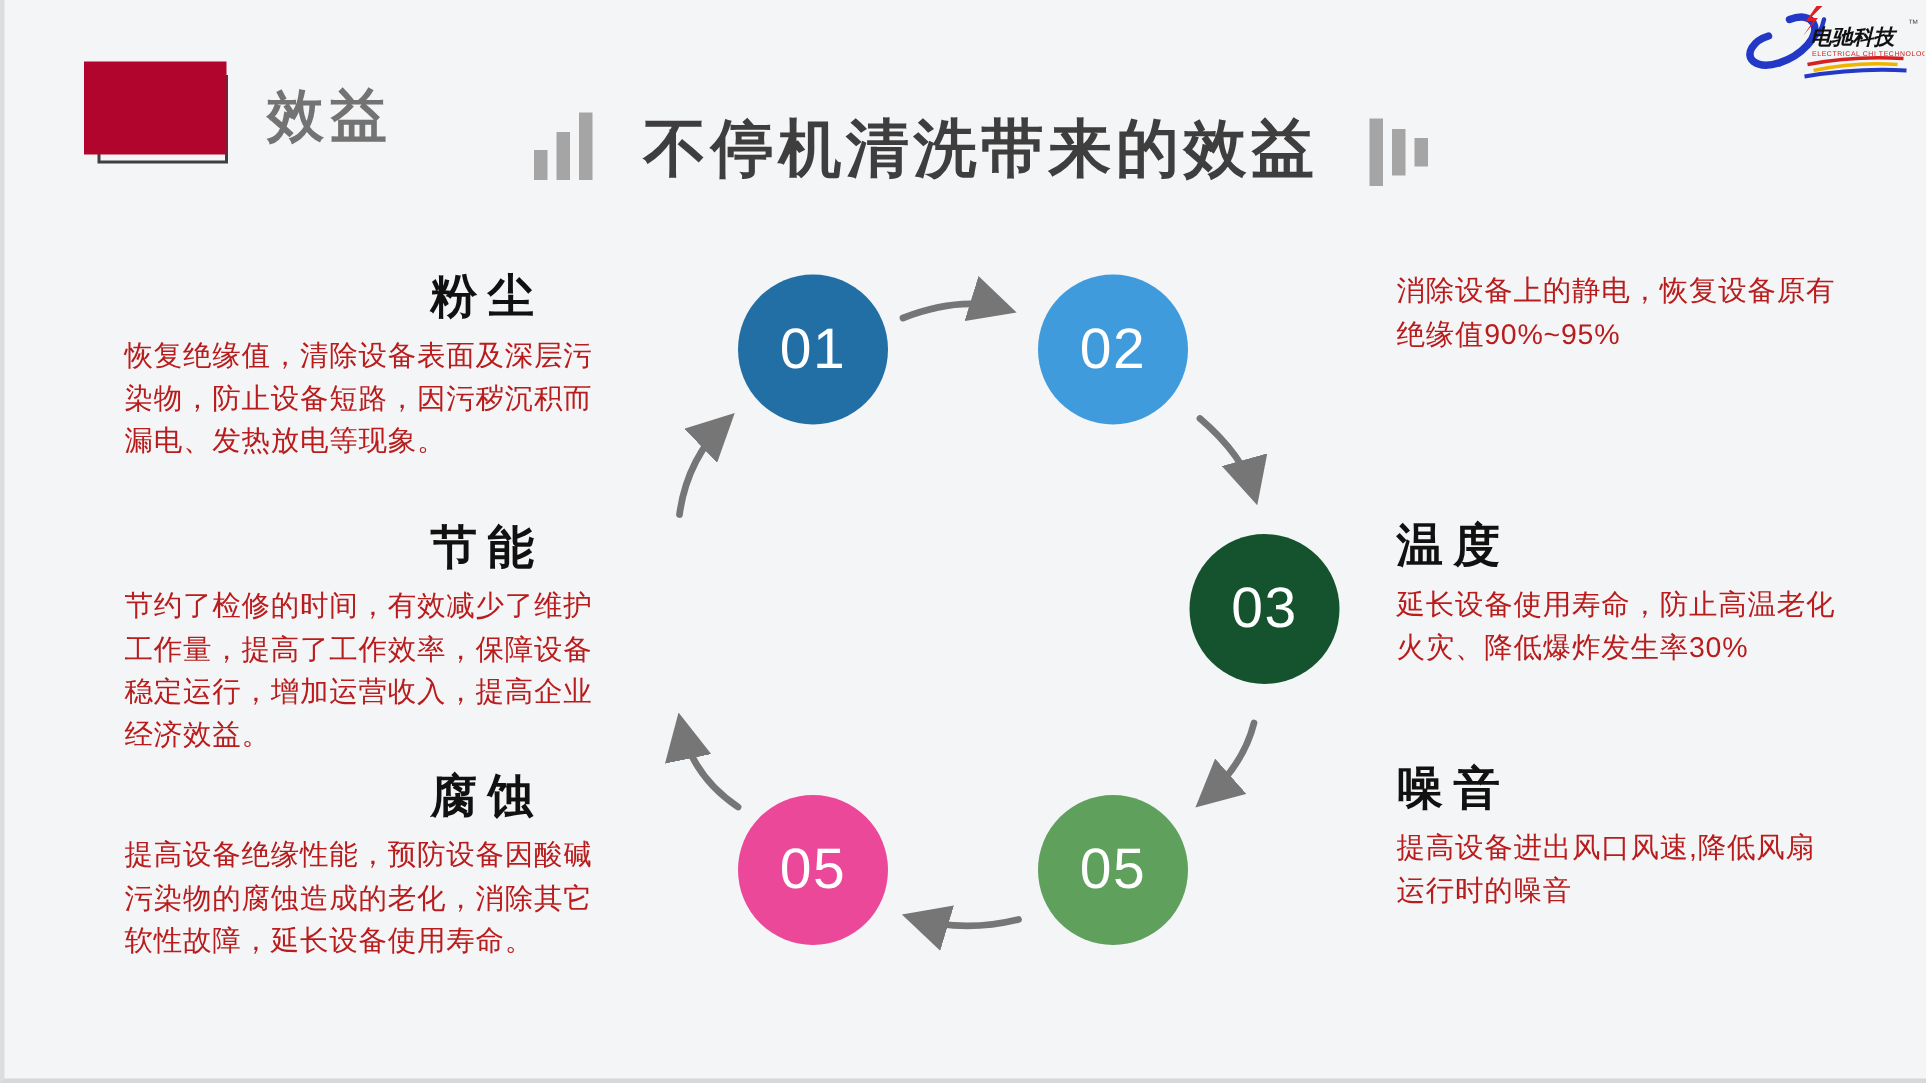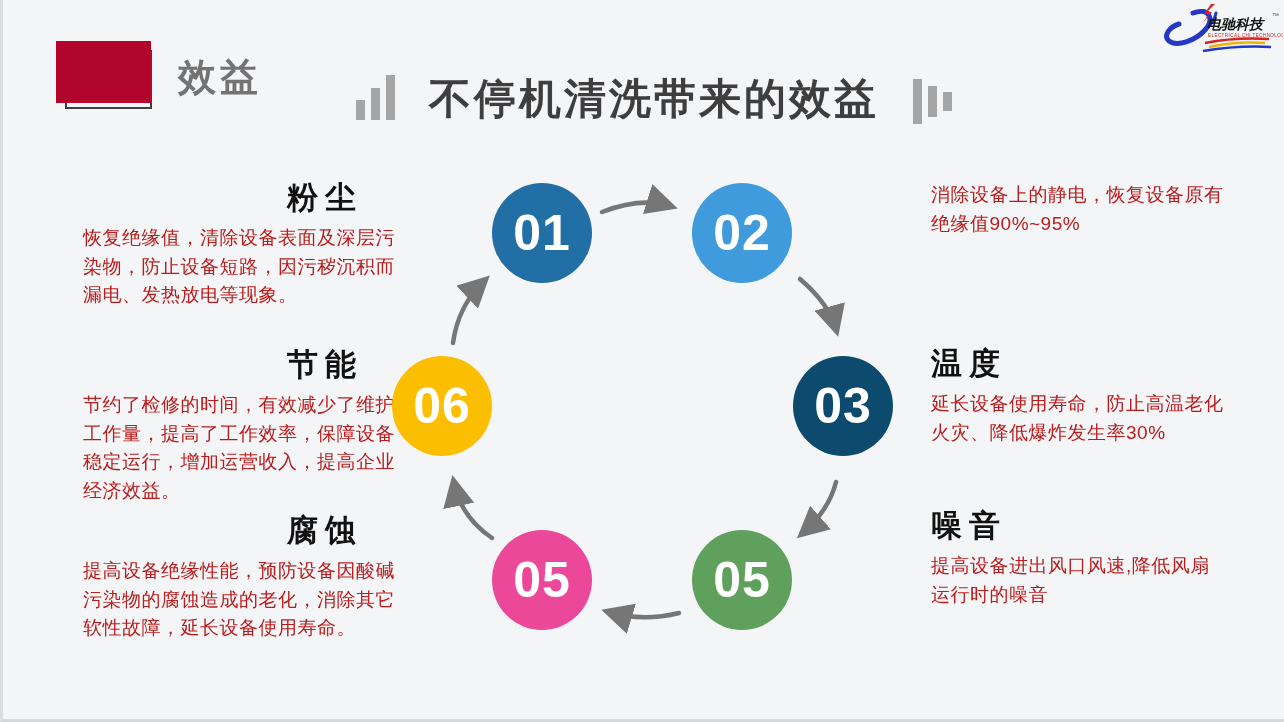--- a/index.html
+++ b/index.html
@@ -59,21 +59,21 @@
   .block-body {
     font-size:19px; color:#b91c1c; line-height:1.52; letter-spacing:0.5px;
   }
 
   
   .circle {
     position:absolute; width:100px; height:100px; border-radius:50%;
     display:flex; align-items:center; justify-content:center;
   }
   .circle span {
-    color:#fff; font-size:50px; font-weight:bold; letter-spacing:1px;
+    color:#fff; font-size:38px; font-weight:normal; letter-spacing:1px;
   }
   .arrows { position:absolute; left:0; top:0; pointer-events:none; }
 </style>
 </head>
 <body>
 
 <div class="slide">
 
   <div class="badge-outline"></div>
   <div class="badge-red" style="background: rgb(178, 5, 46);"></div>
@@ -149,26 +149,23 @@
       <path marker-end="url(#ah)" d="M 450 343 Q 455 306 481 281"></path>
     </g>
   </svg>
 
   <div class="circle" style="left: 489px; top: 183px; background: rgb(34, 111, 166);">
     <span>01</span>
   </div>
   <div class="circle" style="left: 689px; top: 183px; background: rgb(63, 155, 220);">
     <span>02</span>
   </div>
-  <div class="circle" style="left: 790px; top: 356px; background: #0c4a6e;">
+  <div class="circle" style="left: 790px; top: 356px; background: #14532d;">
     <span>03</span>
   </div>
   <div class="circle" style="left: 689px; top: 530px; background: rgb(94, 160, 92);">
     <span>05</span>
   </div>
   <div class="circle" style="left: 489px; top: 530px; background: #ec4899;">
     <span>05</span>
   </div>
-  <div class="circle" style="left: 389px; top: 356px; background: rgb(252, 190, 0);">
-    <span>06</span>
-  </div>
 
 </div>
 
 </body></html>

